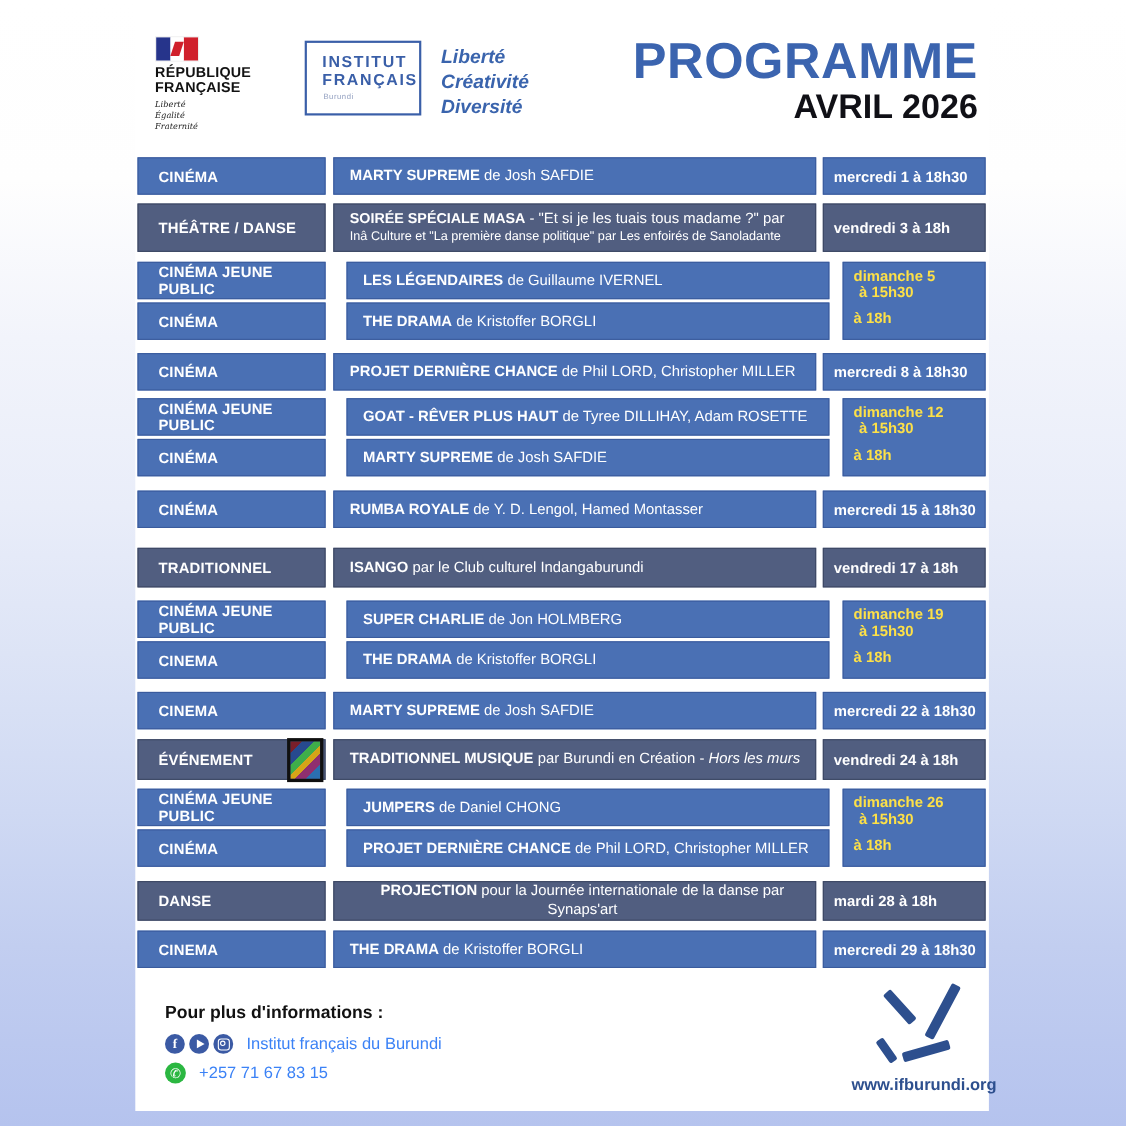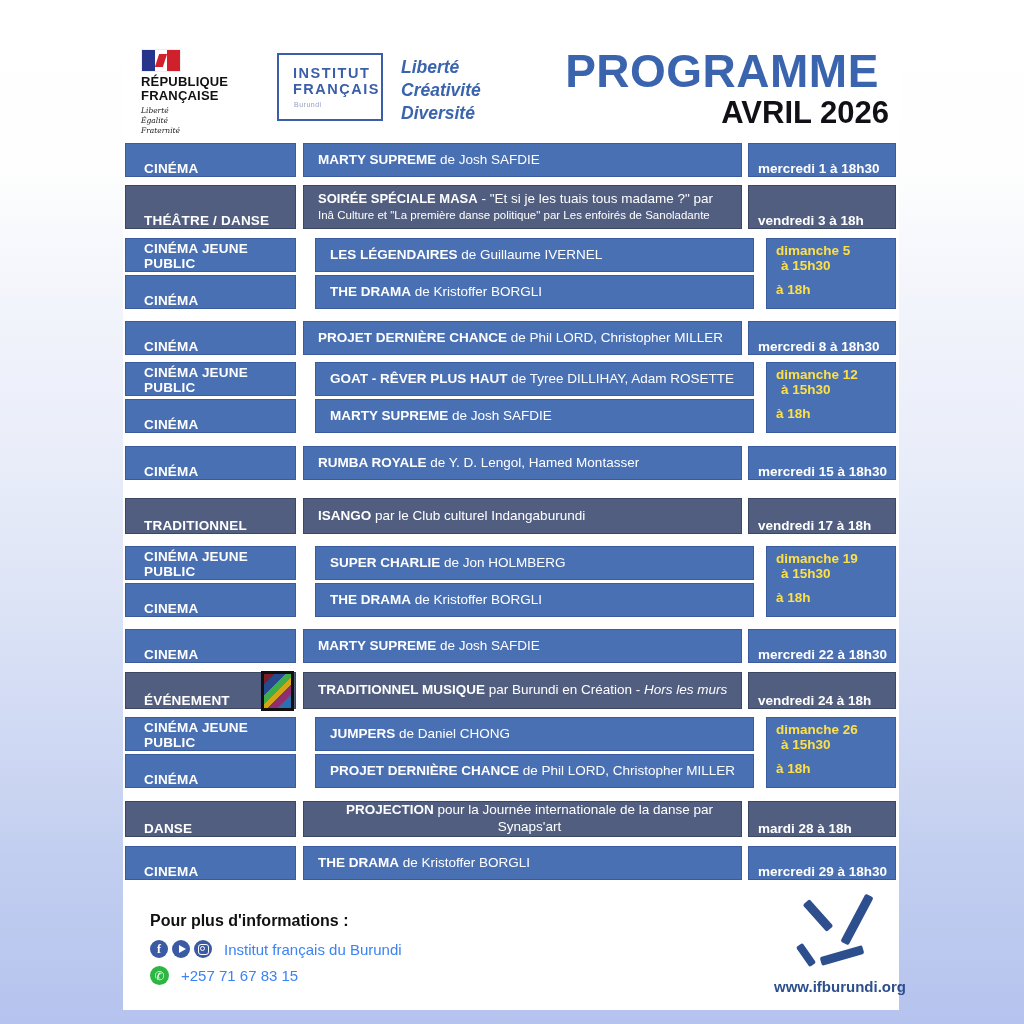--- a/index.html
+++ b/index.html
@@ -4,44 +4,44 @@
 <style>
   html,body{margin:0;padding:0;}
   body{
     width:1024px;height:1024px;position:relative;overflow:hidden;
     font-family:"Liberation Sans",sans-serif;
     background:linear-gradient(180deg,#ffffff 0%,#fefefe 16%,#f2f4fb 30%,#e9edf9 45%,#dde4f6 58%,#cfd9f3 72%,#c2cef0 84%,#b5c3ee 100%);
   }
   .panel{position:absolute;left:123px;top:0;width:776px;height:1010px;background:#ffffff;}
 
   
-  .header{position:absolute;left:0;top:0;width:820px;height:135px;margin-top:16px;}
+  .header{position:absolute;left:0;top:0;width:820px;height:135px;}
   .marianne{position:absolute;left:141px;top:33px;width:100px;}
   .flag{width:38px;height:21px;display:flex;margin-bottom:3px;border:1px solid #eee;}
   .flag .b1{flex:1;background:#26348b;}
   .flag .b2{flex:1;background:#ffffff;position:relative;}
   .flag .b2::after{content:"";position:absolute;left:2px;top:4px;width:8px;height:13px;background:#d0202c;transform:skewX(-18deg);}
   .flag .b3{flex:1;background:#d0202c;}
   .rf-title{font-size:13px;font-weight:800;color:#111;line-height:1.05;letter-spacing:.2px;}
   .rf-motto{margin-top:4px;font-family:"DejaVu Serif",serif;font-style:italic;font-size:7.5px;color:#222;line-height:1.3;}
   .if-box{position:absolute;left:277px;top:37px;width:102px;height:64px;border:2px solid #3a5fa8;background:#fff;}
   .if-box .l{margin-left:14px;color:#3a5fa8;font-weight:700;font-size:14.5px;letter-spacing:1.5px;line-height:1.12;}
   .if-box .l:first-child{margin-top:10px;}
   .if-box .sub{margin-left:15px;margin-top:4px;font-size:7px;color:#93a0c0;letter-spacing:.5px;}
   .values{position:absolute;left:401px;top:40px;font-size:17.5px;font-style:italic;font-weight:700;color:#3a64ad;line-height:1.32;}
   .titlebox{position:absolute;left:555px;top:32px;width:334px;text-align:right;}
-  .ptitle{font-size:46px;font-weight:800;color:#3b64af;letter-spacing:.5px;line-height:1;text-align:center;}
+  .ptitle{font-size:46px;font-weight:800;color:#3b64af;letter-spacing:.5px;line-height:1;}
   .psub{font-size:31px;font-weight:800;color:#101016;margin-top:3px;line-height:1;}
 
   
   .table{position:absolute;left:125px;top:143px;width:771px;}
   .block{display:flex;width:771px;}
   .mb7{margin-bottom:7px}.mb8{margin-bottom:8px}.mb9{margin-bottom:9px}
   .mb12{margin-bottom:12px}.mb13{margin-bottom:13px}.mb18{margin-bottom:18px}
-  .cell{display:flex;align-items:flex-end;color:#fff;box-sizing:border-box;}
+  .cell{display:flex;align-items:center;color:#fff;box-sizing:border-box;}
   .blue-c{background:#4a70b4;border:1px solid #3a5b9d;}
   .dark-c{background:#515e80;border:1px solid #3c4763;}
   .cat{width:171px;margin-right:7px;padding-left:18px;font-weight:700;font-size:13.5px;letter-spacing:.2px;position:relative;}
   .event{width:439px;margin-right:6px;padding-left:14px;flex-direction:column;align-items:flex-start;justify-content:center;}
   .event .l1{font-size:13.5px;line-height:1.25;text-align:center;}
   .event b{font-weight:700;}
   .event .l2{font-size:11.5px;line-height:1.3;}
   .event .small .l1 b{font-size:13px;}
   .event .small{font-size:11.5px;}
   .ital{font-style:italic;}

